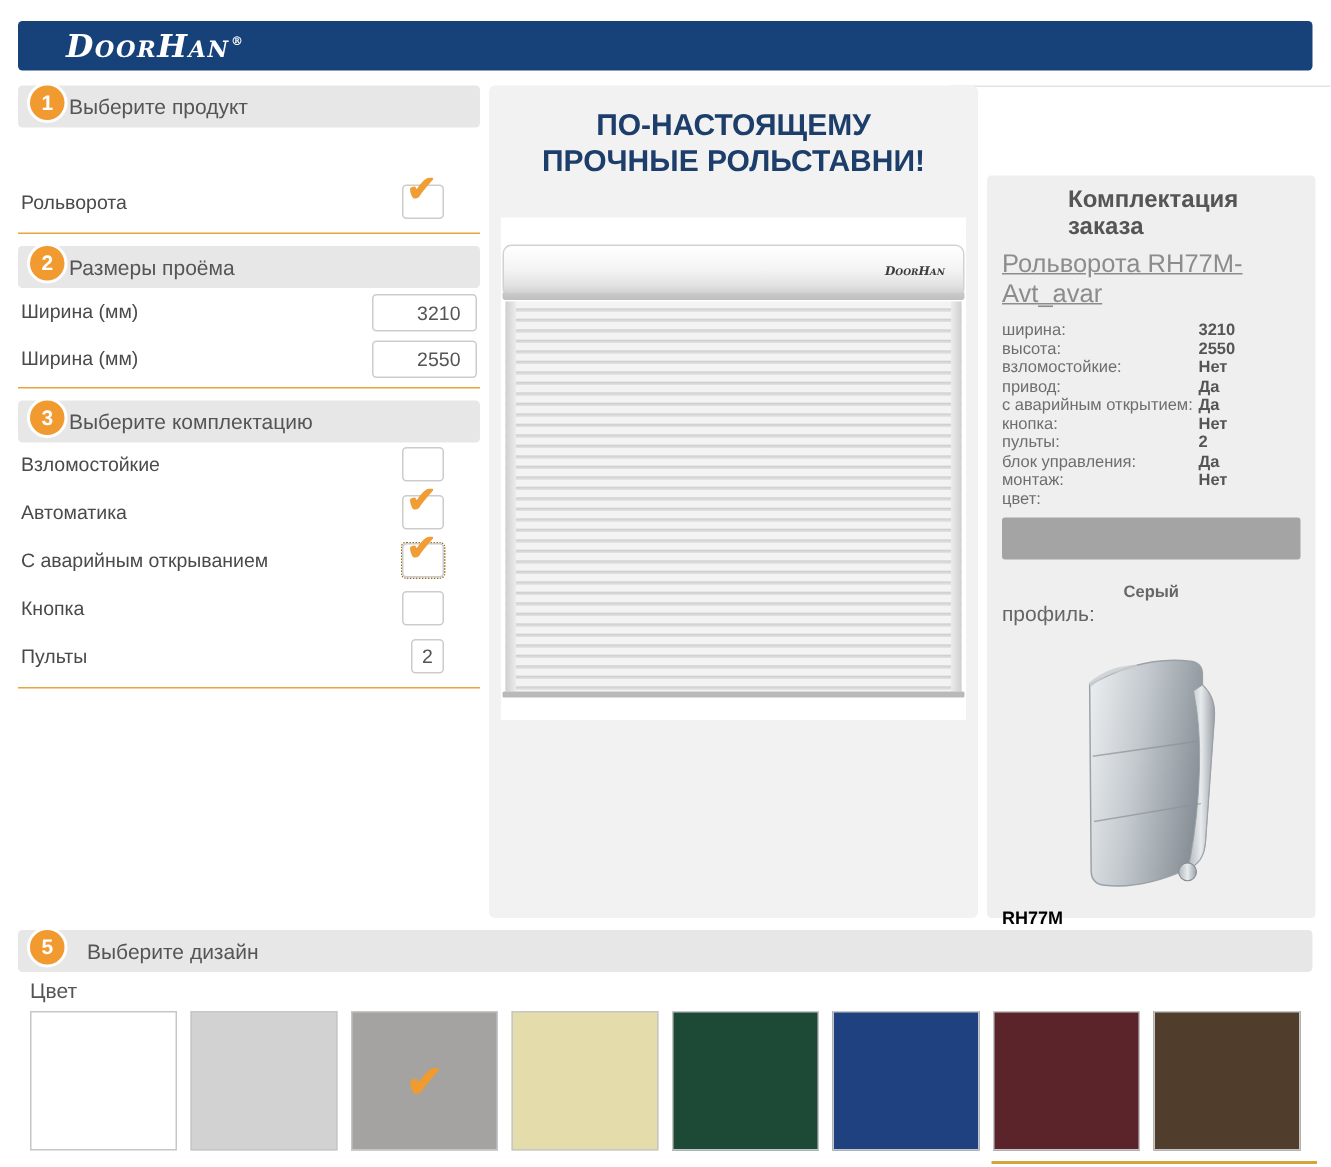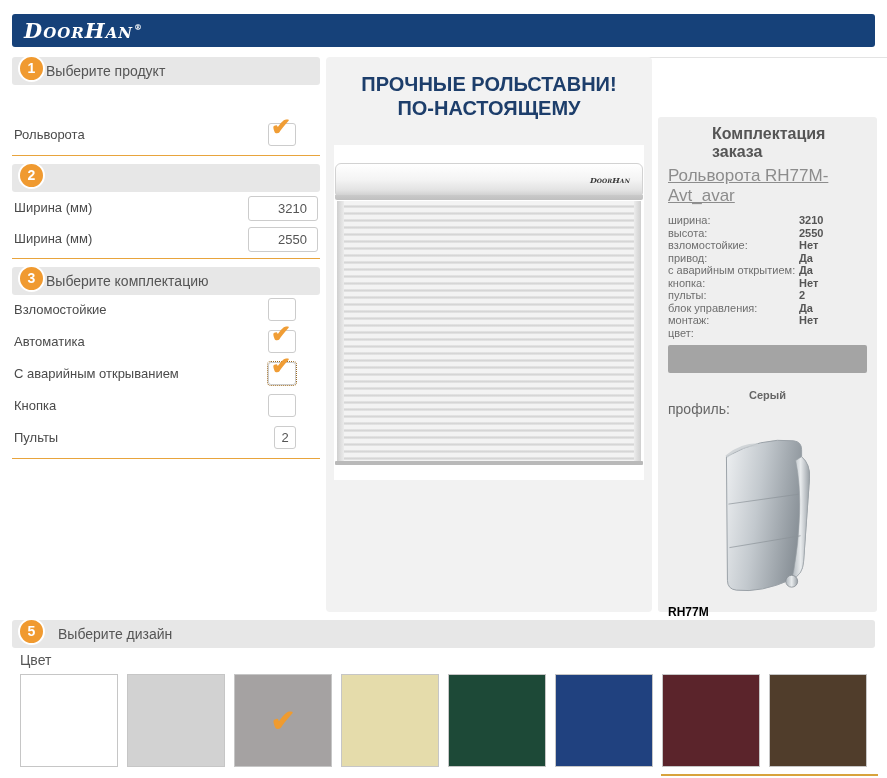--- a/index.html
+++ b/index.html
@@ -9,21 +9,21 @@
     font-family: "Liberation Sans", sans-serif;
     background: #ffffff;
     overflow: hidden;
     color: #555;
   }
   
   .topline { position:absolute; left:633px; top:57px; width:254px; height:1px; background:#e3e3e3; }
   .header {
     position:absolute; left:12px; top:14px; width:863px; height:33px;
     background:#164179; border-radius:3px;
-    display:flex; align-items:center; padding-left:12px;
+    display:flex; align-items:center; padding-left:32px;
   }
   .logo {
     color:#fff; font-family:"DejaVu Serif", serif; font-weight:bold; font-style:italic;
     font-variant:small-caps; font-size:21px; letter-spacing:1px; cursor:pointer;
   }
   .logo sup { font-size:8px; font-style:normal; margin-left:1px; }
 
   
   .leftcol { position:absolute; left:12px; top:57px; width:308px; height:410px; }
   .secbar { position:absolute; left:0; width:308px; height:28px; background:#e7e7e7; border-radius:3px; }
@@ -140,20 +140,21 @@
   <div class="lrow" style="top:66px">
     <span class="rlabel">Рольворота</span>
     <span class="checkbox">
         <span class="check">✔</span>
       </span>
   </div>
   <div class="odiv" style="top:98px"></div>
 
   <div class="secbar" style="top:107px">
     <span class="num">2</span>
+    <span class="st">Размеры проёма</span>
   </div>
   <div class="lrow" style="top:139px">
     <span class="rlabel">Ширина (мм)</span>
     <input class="dim-input" value="3210" style="">
   </div>
   <div class="lrow" style="top:170px">
     <span class="rlabel">Ширина (мм)</span>
     <input class="dim-input" value="2550" style="">
   </div>
   <div class="odiv" style="top:201px"></div>
@@ -188,22 +189,22 @@
   </div>
   <div class="lrow" style="top:369px">
     <span class="rlabel">Пульты</span>
     <input class="cnt-input" value="2" style="">
   </div>
   <div class="odiv" style="top:401px"></div>
 </div>
 
 <div class="midpanel">
   <div class="banner">
+    <div>ПО-НАСТОЯЩЕМУ</div>
     <div>ПРОЧНЫЕ РОЛЬСТАВНИ!</div>
-    <div>ПО-НАСТОЯЩЕМУ</div>
   </div>
   <div class="img-area"></div>
   <div class="sh-box">
     <span class="sh-logo">DoorHan</span>
   </div>
   <div class="curtain">
     <span class="guide-l"></span>
     <span class="guide-r"></span>
   </div>
   <div class="curtain-bottom"></div>

